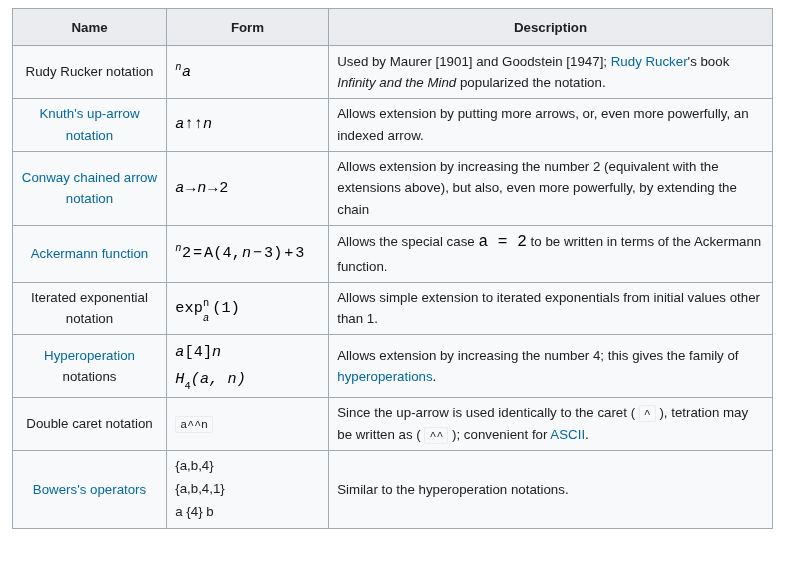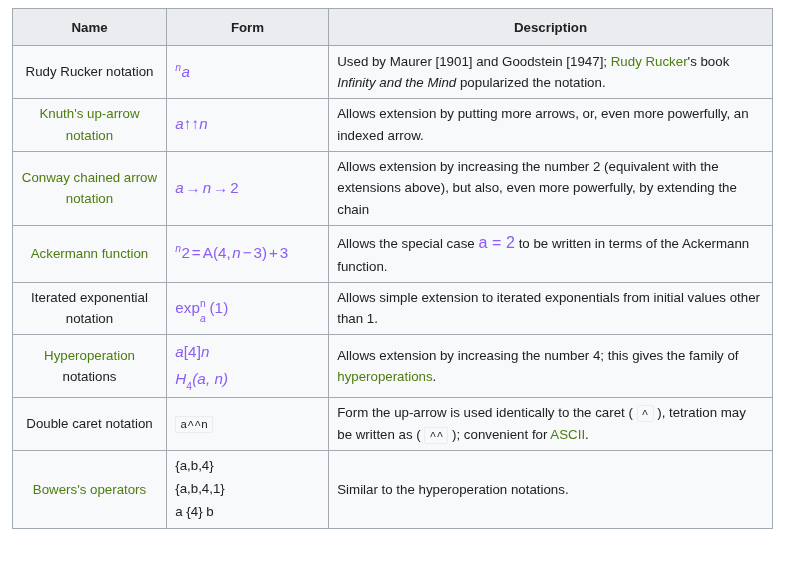--- a/index.html
+++ b/index.html
@@ -56,39 +56,39 @@
 
   col.c-name  { width: 154px; }
   col.c-form  { width: 162px; }
   col.c-desc  { width: 444px; }
 
   td.name-cell { text-align: center; }
   td.form-cell { text-align: left; padding-left: 10px; }
   td.desc-cell { text-align: left; }
 
   a.wlink {
-    color: #4d7c0f;
+    color: #0369a1;
     text-decoration: none;
     cursor: pointer;
   }
 
   sup.citation {
     font-size: 0.78em;
     line-height: 1;
     vertical-align: super;
   }
   sup.citation a { color: #3366cc; text-decoration: none; }
 
   i.title-italic { font-style: italic; }
 
   
   .math {
-    font-family: Liberation Sans, sans-serif;
+    font-family: Liberation Mono, monospace;
     font-size: 15.2px;
-    color: #8b5cf6;
+    color: #000000;
     white-space: nowrap;
     letter-spacing: 0.1px;
   }
   .math .mi { font-style: italic; }
   .math .mn { font-style: normal; }
   .math .mo { font-style: normal; padding: 0 0.12em; }
   .math .mo-tight { font-style: normal; }
   .math .fnname { font-style: normal; }
   .math sup, .math sub {
     font-size: 0.68em;
@@ -225,21 +225,21 @@
       </tr>
 
       <tr>
         <td class="name-cell">
           <span>Double caret notation</span>
         </td>
         <td class="form-cell">
           <code class="mono">a^^n</code>
         </td>
         <td class="desc-cell">
-          <span>Form the up-arrow is used identically to the caret ( </span><code class="mono">^</code><span> ), tetration may be written as ( </span><code class="mono">^^</code><span> ); convenient for </span><a class="wlink">ASCII</a><span>.</span>
+          <span>Since the up-arrow is used identically to the caret ( </span><code class="mono">^</code><span> ), tetration may be written as ( </span><code class="mono">^^</code><span> ); convenient for </span><a class="wlink">ASCII</a><span>.</span>
         </td>
       </tr>
 
       <tr>
         <td class="name-cell">
           <a class="wlink">Bowers's operators</a>
         </td>
         <td class="form-cell">
           <span class="plainform">{a,b,4}</span>
           <span class="plainform">{a,b,4,1}</span>

